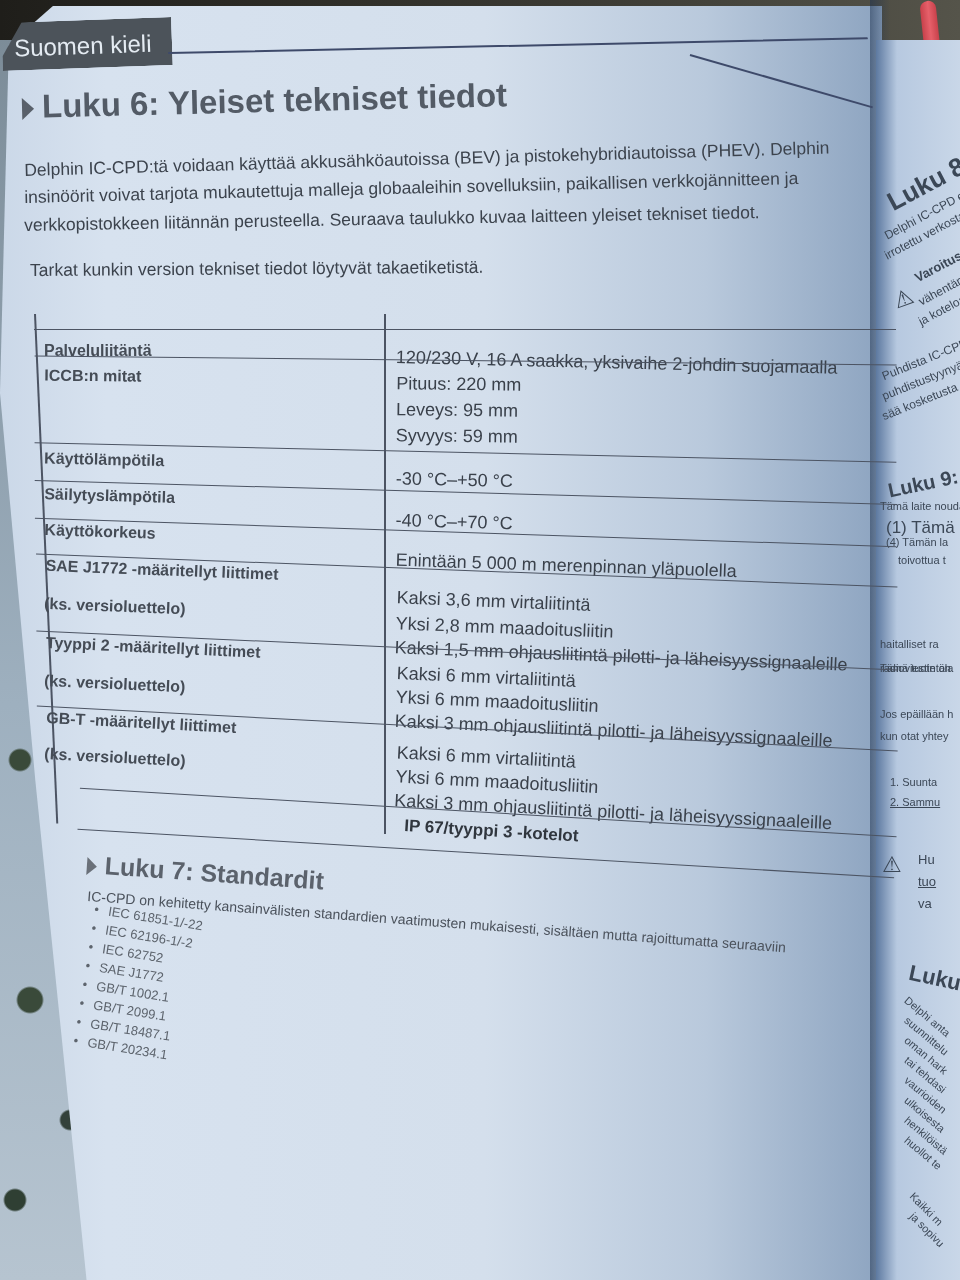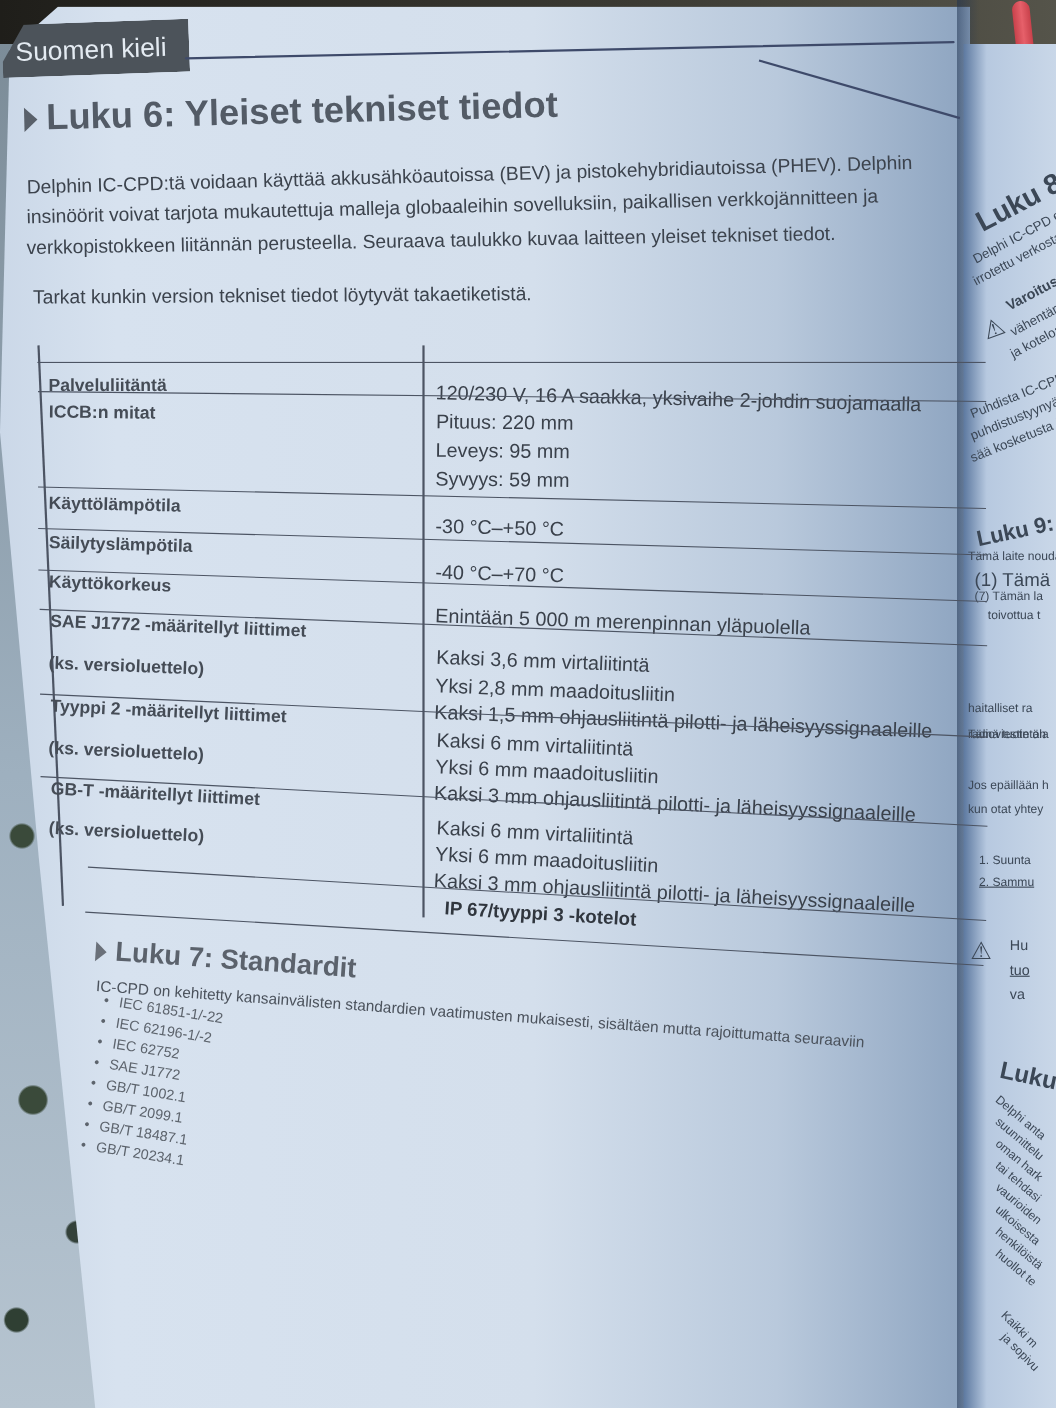--- a/index.html
+++ b/index.html
@@ -136,21 +136,21 @@
   <div class="rt" style="left:36px;top:232px;font-size:13px;font-weight:bold;transform:rotate(-28deg);">Varoitus!</div>
   <div class="rt" style="left:40px;top:256px;font-size:12px;transform:rotate(-28deg);">vähentäm</div>
   <div class="rt" style="left:40px;top:276px;font-size:12px;transform:rotate(-28deg);">ja koteloa</div>
   <div class="rt" style="left:14px;top:250px;font-size:22px;transform:rotate(-20deg);">⚠</div>
   <div class="rt" style="left:4px;top:330px;font-size:12px;transform:rotate(-22deg);">Puhdista IC-CPD p</div>
   <div class="rt" style="left:4px;top:350px;font-size:12px;transform:rotate(-22deg);">puhdistustyynyä, ha</div>
   <div class="rt" style="left:4px;top:370px;font-size:12px;transform:rotate(-22deg);">sää kosketusta ö</div>
   <div class="rt" style="left:10px;top:440px;font-size:20px;font-weight:bold;transform:rotate(-12deg);">Luku 9:</div>
   <div class="rt" style="left:4px;top:460px;font-size:11px;">Tämä laite nouda</div>
   <div class="rt" style="left:10px;top:478px;font-size:17px;">(1) Tämä lait</div>
-  <div class="rt" style="left:10px;top:496px;font-size:11px;">(7) Tämän la</div>
+  <div class="rt" style="left:10px;top:496px;font-size:11px;">(4) Tämän la</div>
   <div class="rt" style="left:22px;top:514px;font-size:11px;">toivottua t</div>
   <div class="rt" style="left:4px;top:588px;font-size:11px;margin-top:34px;">Tämä tuote on</div>
   <div class="rt" style="left:4px;top:598px;font-size:11px;">haitalliset ra</div>
   <div class="rt" style="left:4px;top:622px;font-size:11px;">radioviestintäla</div>
   <div class="rt" style="left:4px;top:668px;font-size:11px;">Jos epäillään h</div>
   <div class="rt" style="left:4px;top:690px;font-size:11px;">kun otat yhtey</div>
   <div class="rt" style="left:14px;top:736px;font-size:11px;">1. Suunta</div>
   <div class="rt" style="left:14px;top:756px;font-size:11px;text-decoration:underline;">2. Sammu</div>
   <div class="rt" style="left:6px;top:812px;font-size:22px;">⚠</div>
   <div class="rt" style="left:42px;top:812px;font-size:13px;">Hu</div>

